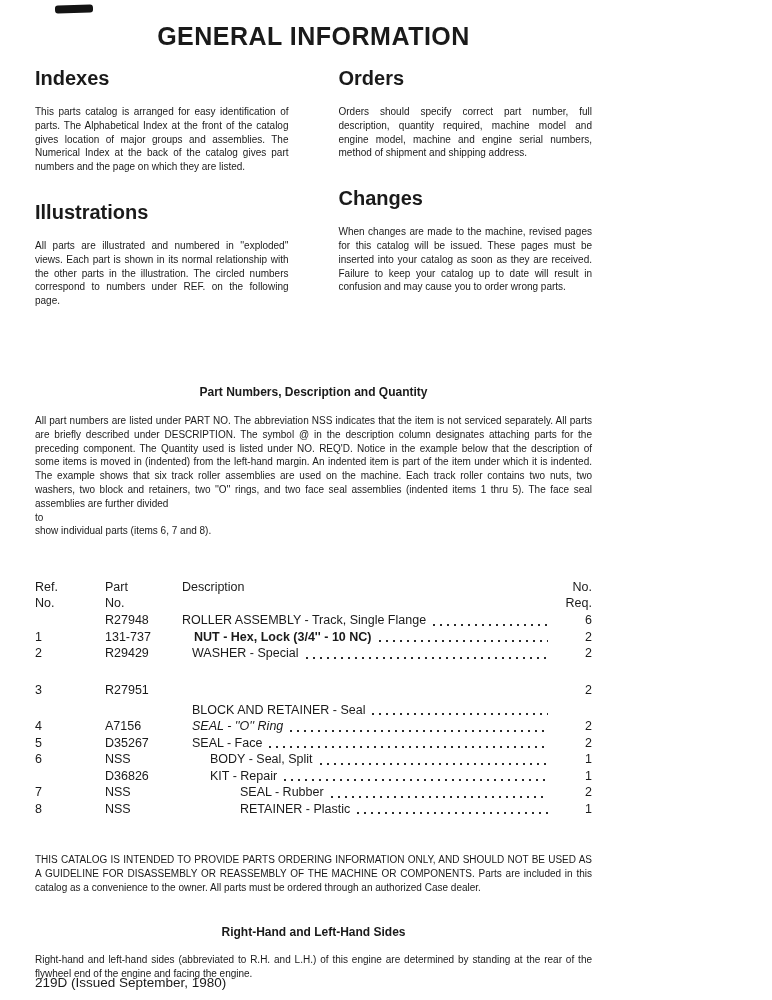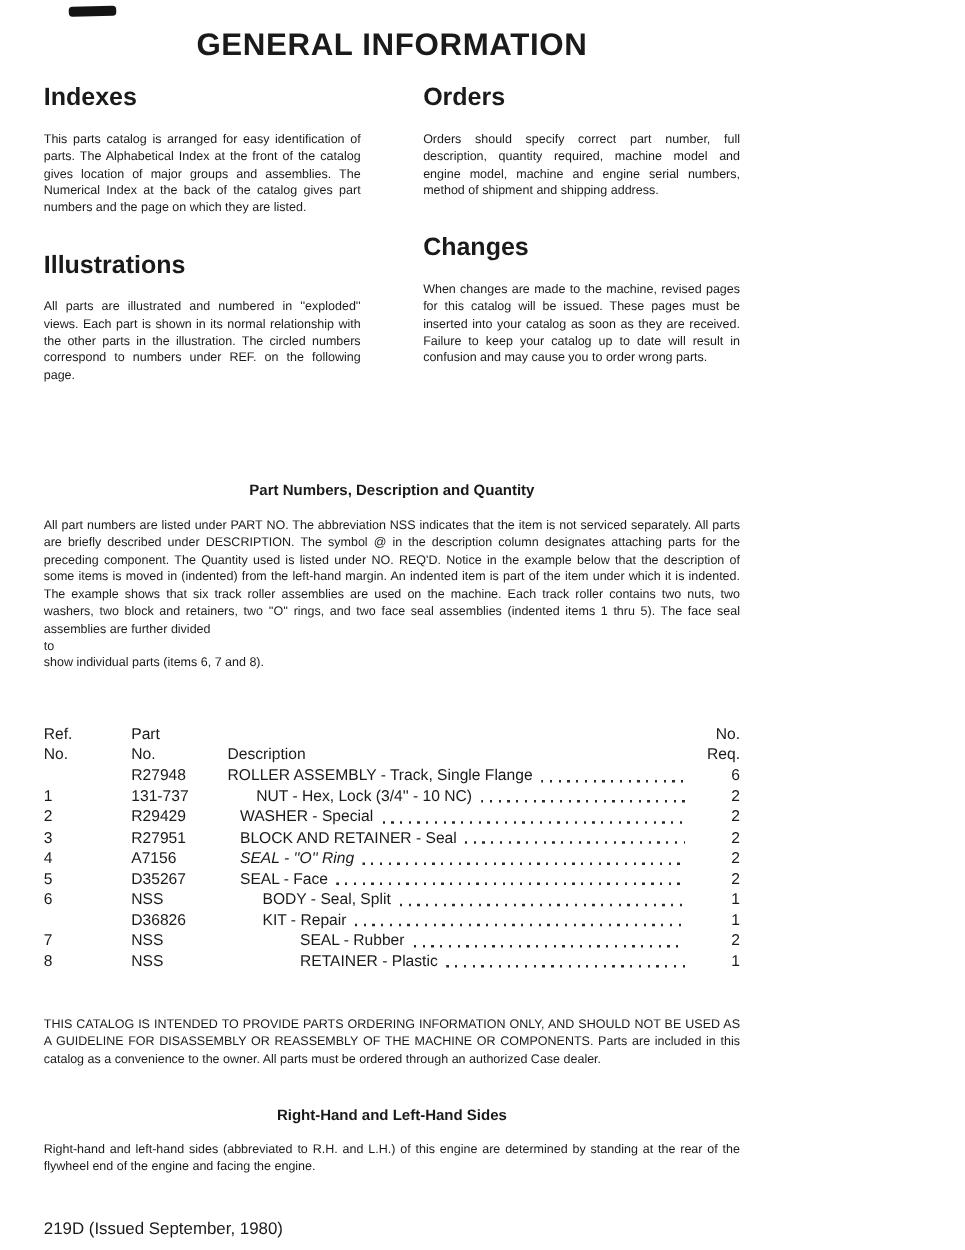--- a/index.html
+++ b/index.html
@@ -21,21 +21,21 @@
   .col { flex:1; min-width:0; }
   section { margin-bottom:27px; }
   h2.sec { margin:0 0 15px 0; font-size:20px; font-weight:700; }
   p { margin:0; font-size:10px; line-height:1.38; text-align:justify; }
   .mid-head {
     margin:50px 0 15px 0; text-align:center;
     font-size:12px; font-weight:700;
   }
   .tail { white-space:pre-line; text-align:left; }
   .table { margin-top:42px; font-size:12.5px; }
-  .t-head { display:flex; align-items:flex-end; line-height:1.25; margin-bottom:1px; }
+  .t-head { display:flex; align-items:flex-start; line-height:1.25; margin-bottom:1px; }
   .c-ref  { width:70px; }
   .c-part { width:77px; }
   .c-desc { flex:1; min-width:0; }
   .c-req  { width:36px; text-align:right; }
   .t-row  { display:flex; line-height:16.5px;align-items:center; }
   .row-desc { display:flex; }
   .desc-text { white-space:nowrap; }
   .leader { flex:1; position:relative; margin:0 8px 0 7px; }
   .leader::after {
     content:""; position:absolute; left:0; right:0; bottom:3px; height:2px;
@@ -104,39 +104,39 @@
           <div class="c-desc row-desc">
             <span class="desc-text" style="margin-left: 0px;">ROLLER ASSEMBLY - Track, Single Flange</span>
             <span class="leader"></span>
           </div>
           <div class="c-req">6</div>
         </div>
         <div class="t-row">
           <div class="c-ref">1</div>
           <div class="c-part">131-737</div>
           <div class="c-desc row-desc">
-            <span class="desc-text" style="margin-left: 23px;">NUT - Hex, Lock (3/4'' - 10 NC)</span>
+            <span class="desc-text" style="margin-left: 12px; font-weight: bold;">NUT - Hex, Lock (3/4'' - 10 NC)</span>
             <span class="leader"></span>
           </div>
           <div class="c-req">2</div>
         </div>
         <div class="t-row">
           <div class="c-ref">2</div>
           <div class="c-part">R29429</div>
           <div class="c-desc row-desc">
             <span class="desc-text" style="margin-left: 10px;">WASHER - Special</span>
             <span class="leader"></span>
           </div>
           <div class="c-req">2</div>
         </div>
         <div class="t-row">
           <div class="c-ref">3</div>
           <div class="c-part">R27951</div>
           <div class="c-desc row-desc">
-            <span class="desc-text" style="margin-left: 10px;">BLOCK AND RETAINER - Seal</span>
+            <span class="desc-text" style="margin-left: 10px; margin-top: 40px;">BLOCK AND RETAINER - Seal</span>
             <span class="leader"></span>
           </div>
           <div class="c-req">2</div>
         </div>
         <div class="t-row">
           <div class="c-ref">4</div>
           <div class="c-part">A7156</div>
           <div class="c-desc row-desc">
             <span class="desc-text" style="margin-left: 10px; font-style: italic;">SEAL - ''O'' Ring</span>
             <span class="leader"></span>

